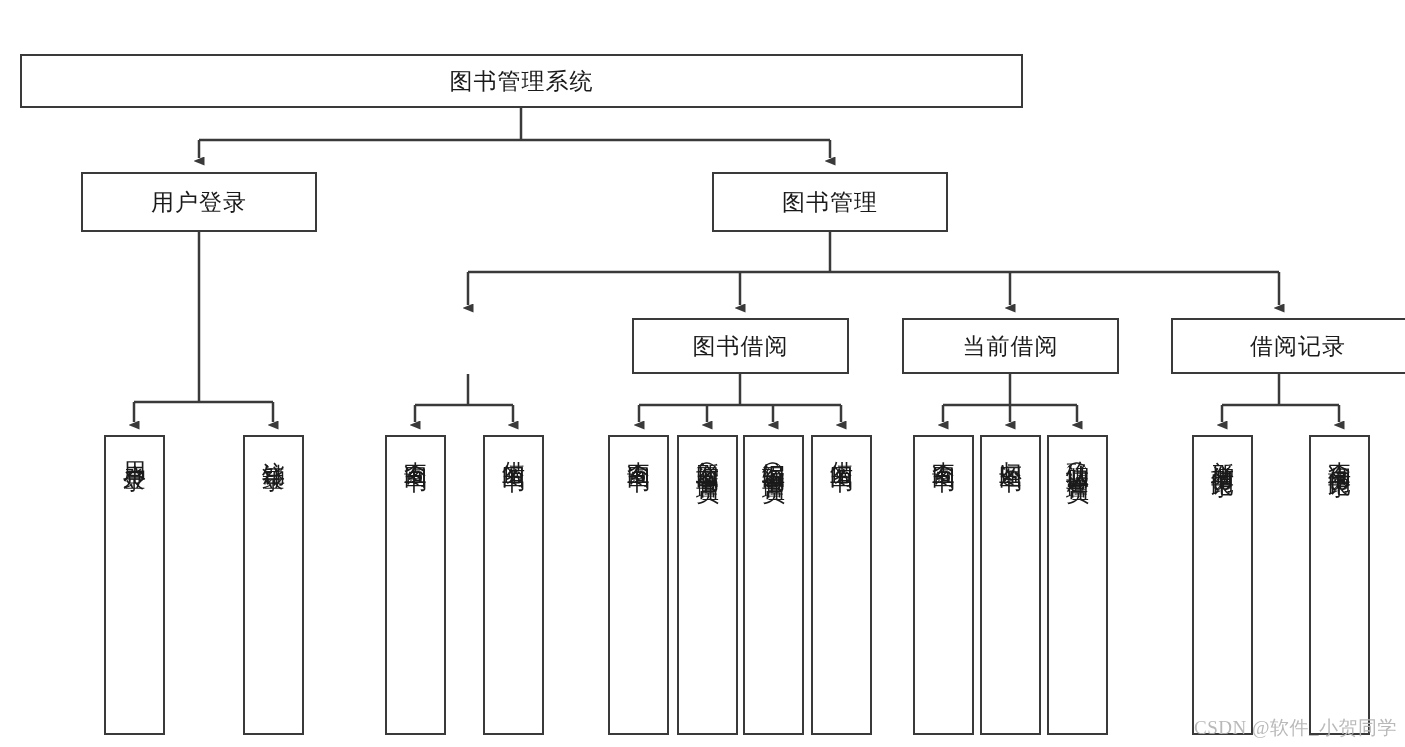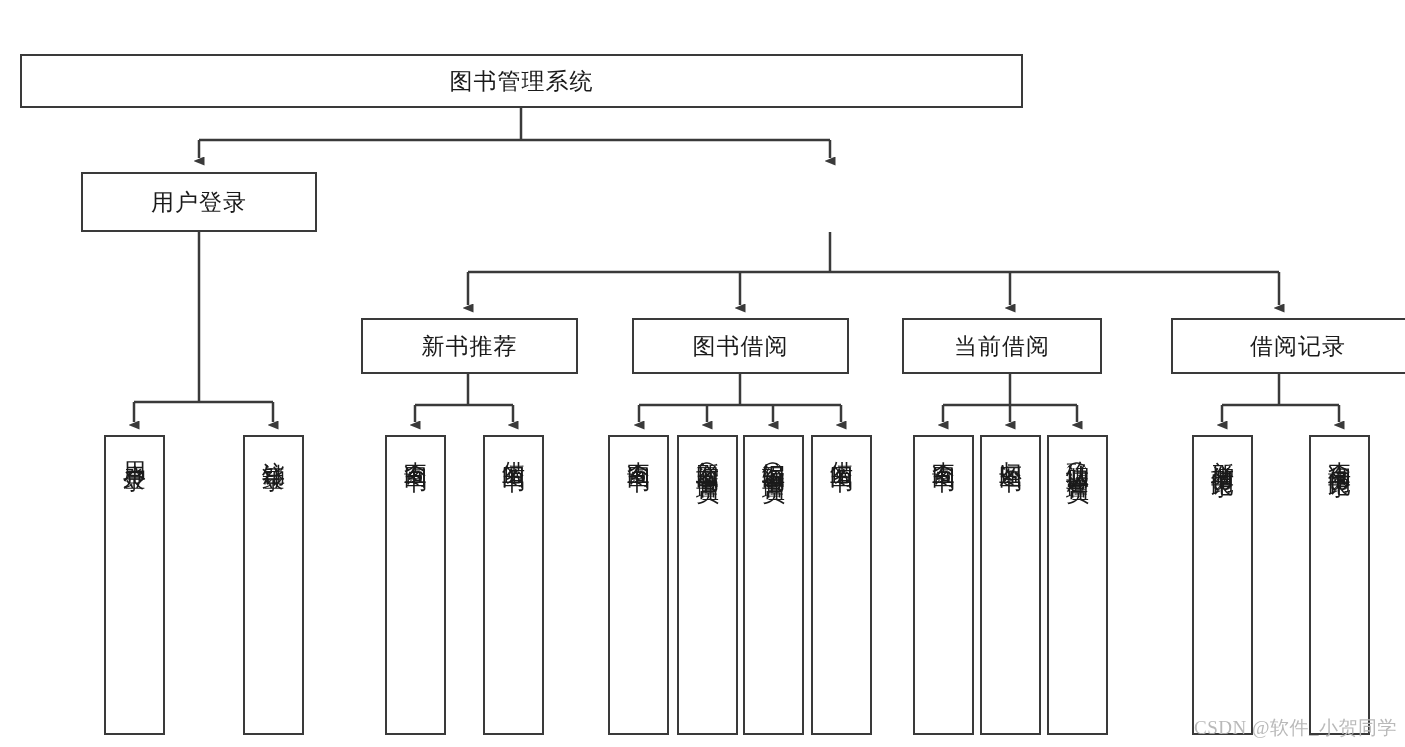--- a/index.html
+++ b/index.html
@@ -120,28 +120,28 @@
     </g>
   </svg>
 
   <div class="node horiz" style="left:20px; top:14px; width:1003px; height:54px;margin-top:40px;">
     <span>图书管理系统</span>
   </div>
 
   <div class="node horiz" style="left:81px; top:172px; width:236px; height:60px;">
     <span>用户登录</span>
   </div>
+  <div class="node horiz" style="left:712px; top:172px; width:236px; height:60px;">
+    <span>图书管理</span>
+  </div>
 
-  <div class="node horiz" style="left:361px; top:318px; width:217px; height:56px;">
-    <span>新书推荐</span>
-  </div>
   <div class="node horiz" style="left:632px; top:318px; width:217px; height:56px;text-align:right;">
     <span>图书借阅</span>
   </div>
-  <div class="node horiz" style="left:902px; top:318px; width:200px; height:56px;">
+  <div class="node horiz" style="left:902px; top:318px; width:217px; height:56px;">
     <span>当前借阅</span>
   </div>
   <div class="node horiz" style="left:1171px; top:318px; width:254px; height:56px;">
     <span>借阅记录</span>
   </div>
 
   <div class="node leaf" style="left:104px; top:435px; width:61px; height:300px;">
     <span class="leaf-text">用户登录</span>
   </div>
   <div class="node leaf" style="left:243px; top:435px; width:61px; height:300px;">

